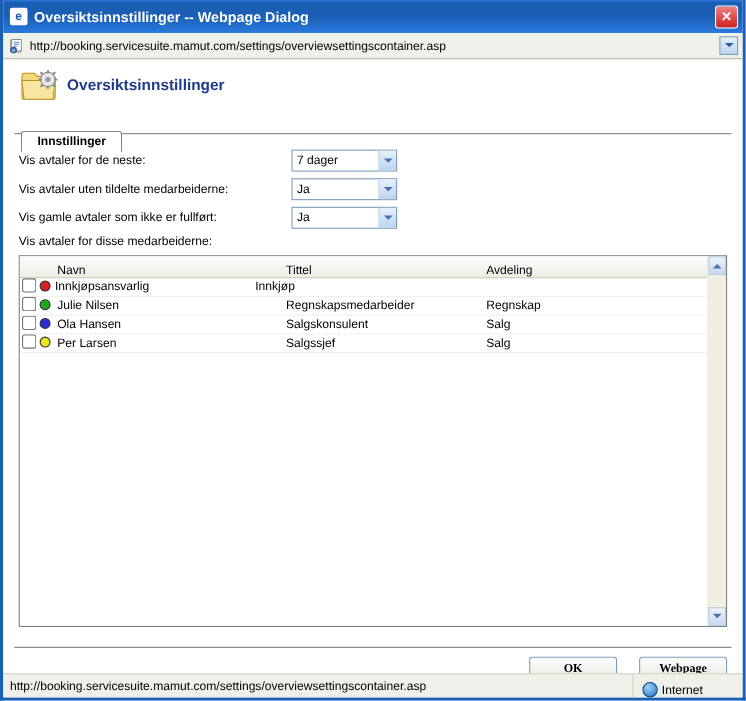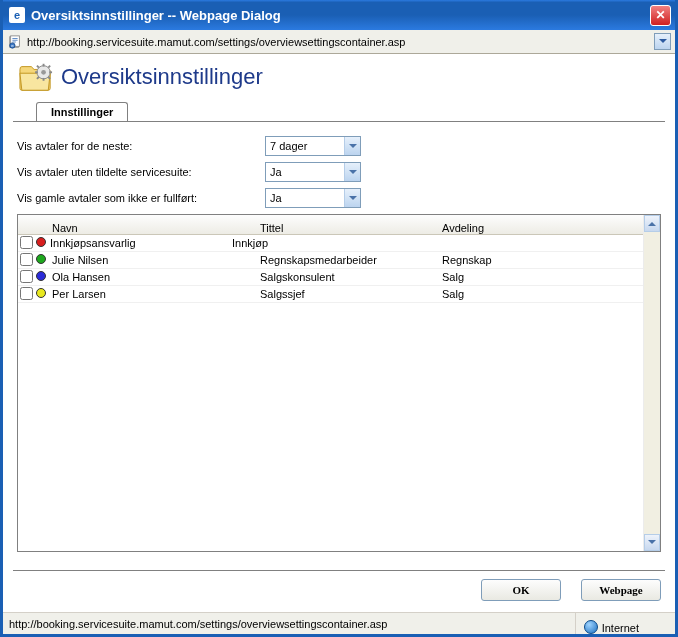--- a/index.html
+++ b/index.html
@@ -88,39 +88,39 @@
   display: flex;
   align-items: center;
   padding: 6px 0 8px 4px;
 }
 .header-icon {
   width: 38px; height: 34px;
   margin-right: 6px;
 }
 .header-title {
   font-family: Verdana, sans-serif;
-  font-size: 22px;
-  font-weight: normal;
+  font-size: 14px;
+  font-weight: bold;
   color: #1e3a8a;
 }
 .tabs-row {
   border-bottom: 1px solid #808080;
   display: flex;
   height: 22px;
 }
 .tab {
   border: 1px solid #808080;
   border-bottom: none;
   background: #fff;
   padding: 3px 14px;
-  margin-left: 23px;
+  margin-left: 6px;
   border-radius: 3px 3px 0 0;
   font-weight: bold;
   position: relative;
-  top: 0;
+  top: 17px;
   cursor: pointer;
 }
 .form-area { padding: 14px 4px 6px 4px; }
 .form-row { display: flex; align-items: center; margin-bottom: 6px; }
 .form-label { width: 248px; }
 .select {
   border: 1px solid #7f9db9;
   height: 20px;
   display: flex;
   align-items: center;
@@ -264,32 +264,35 @@
 
     <div class="form-area">
       <div class="form-row">
         <span class="form-label">Vis avtaler for de neste:</span>
         <div class="select">
           <span class="select-text">7 dager</span>
           <span class="select-arrow"></span>
         </div>
       </div>
       <div class="form-row">
-        <span class="form-label">Vis avtaler uten tildelte servicesuite:</span>
+        <span class="form-label">Vis avtaler uten tildelte medarbeiderne:</span>
         <div class="select">
           <span class="select-text">Ja</span>
           <span class="select-arrow"></span>
         </div>
       </div>
       <div class="form-row">
         <span class="form-label">Vis gamle avtaler som ikke er fullført:</span>
         <div class="select">
           <span class="select-text">Ja</span>
           <span class="select-arrow"></span>
         </div>
+      </div>
+      <div class="form-row">
+        <span class="form-label" style="width:auto">Vis avtaler for disse medarbeiderne:</span>
       </div>
 
       <div class="grid">
         <div class="grid-body">
           <div class="grid-header">
             <span class="col-check"></span>
             <span class="col-dot"></span>
             <span class="col-name">Navn</span>
             <span class="col-title">Tittel</span>
             <span class="col-dept">Avdeling</span>

